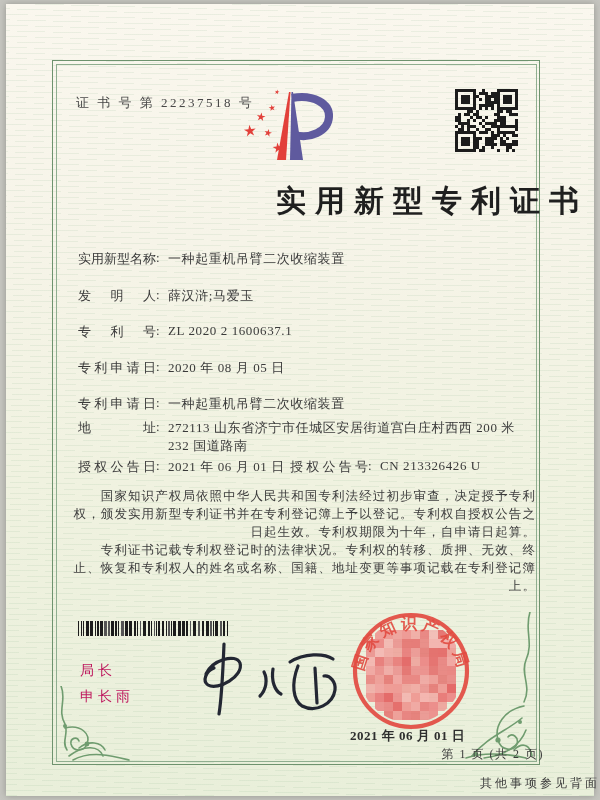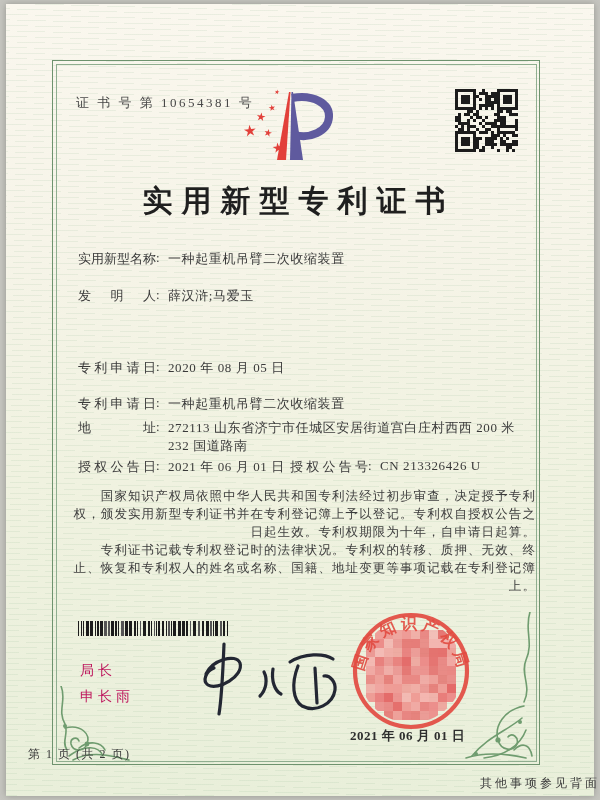--- a/index.html
+++ b/index.html
@@ -8,46 +8,46 @@
   .paper{position:absolute;left:6px;top:4px;right:6px;bottom:4px;
     background:linear-gradient(180deg,#faf7ee 0%,#f6f4e8 30%,#f0f2e0 60%,#e9efda 100%);
     box-shadow:0 0 7px rgba(60,60,55,.35);}
   .paper::after{content:"";position:absolute;inset:0;
     background:repeating-linear-gradient(1.6deg,rgba(130,175,135,.13) 0 0.8px,rgba(0,0,0,0) 0.8px 5.5px);
     pointer-events:none;}
   .frame{position:absolute;left:52px;top:60px;width:486px;height:703px;border:1.6px solid #6e936e;}
   .frame-inner{position:absolute;inset:2.5px;border:1px solid #8fae8f;}
   .abs{position:absolute;}
   .certno{left:76px;top:94px;font-size:13px;letter-spacing:2.5px;color:#474747;}
-  .title{left:0;top:181px;width:588px;text-align:center;font-size:30px;font-weight:600;
+  .title{left:0;top:181px;width:588px;text-align:right;font-size:30px;font-weight:600;
     letter-spacing:9px;padding-left:9px;box-sizing:border-box;color:#1f1f1f;}
   .row{left:78px;font-size:13px;color:#3a3a3a;white-space:nowrap;}
   .lab{display:inline-block;width:78px;text-align:justify;text-align-last:justify;vertical-align:top;}
   .col{display:inline-block;width:12px;text-align:left;vertical-align:top;}
   .val{letter-spacing:.6px;}
   .addr-val{display:inline-block;width:352px;white-space:normal;letter-spacing:.6px;line-height:18px;vertical-align:top;}
   .grant2{position:absolute;left:212px;top:0;white-space:nowrap;}
   .paras{left:72px;top:487px;width:464px;font-size:12.5px;line-height:18px;letter-spacing:1.1px;color:#3d3d3d;}
   .paras p{margin:0;text-indent:2em;text-align:right;}
   .director{left:80px;font-size:14px;letter-spacing:4px;color:#be185d;}
   .seal-date{left:350px;top:727px;font-size:13px;font-weight:bold;letter-spacing:.5px;color:#2e2e2e;}
-  .pageinfo{left:0;top:746px;width:544px;text-align:left;font-size:12px;letter-spacing:1.5px;color:#3a3a3a;margin-left:28px;}
+  .pageinfo{left:0;top:746px;width:544px;text-align:right;font-size:12px;letter-spacing:1.5px;color:#3a3a3a;}
   .backnote{left:0;top:775px;width:600px;text-align:right;font-size:12px;letter-spacing:3px;color:#3c3c3c;}
   svg{display:block;}
 </style>
 </head>
 <body>
 
 <div class="photo">
   <div class="paper"></div>
   <div class="frame">
     <div class="frame-inner"></div>
   </div>
 
-  <div class="abs certno">证 书 号 第 10654381 号</div>
+  <div class="abs certno">证 书 号 第 22237518 号</div>
 
   <svg class="abs" style="left:240px;top:86px" width="100" height="82" viewBox="0 0 100 82">
     <defs>
       <path id="star" d="M0,-10 L2.2,-3.1 9.5,-3.1 3.6,1.2 5.9,8.1 0,3.8 -5.9,8.1 -3.6,1.2 -9.5,-3.1 -2.2,-3.1 Z"></path>
     </defs>
     <path d="M52,12 C74,8 90,18 89,31 C88,46 69,53 55,49" fill="none" stroke-width="8" stroke="#5f5a9e"></path>
     <path d="M49,6 L50.5,6 L46,74 L37,74 Z" fill="#e2403a"></path>
     <path d="M51.5,6 L53,6 L63,74 L50,74 Z" fill="#5f5a9e"></path>
     <g>
       <use href="#star" transform="translate(37,6) scale(0.25) rotate(12)" fill="#e2403a"></use>
@@ -313,20 +313,23 @@
     </svg>
 
   <div class="abs title">实用新型专利证书</div>
 
   <div class="abs row" style="top:250px">
     <span class="lab">实用新型名称</span><span class="col">:</span><span class="val">一种起重机吊臂二次收缩装置</span>
   </div>
   <div class="abs row" style="top:287px">
     <span class="lab">发明人</span><span class="col">:</span><span class="val">薛汉浒;马爱玉</span>
   </div>
+  <div class="abs row" style="top:323px">
+    <span class="lab">专利号</span><span class="col">:</span><span class="val">ZL 2020 2 1600637.1</span>
+  </div>
   <div class="abs row" style="top:359px">
     <span class="lab">专利申请日</span><span class="col">:</span><span class="val">2020 年 08 月 05 日</span>
   </div>
   <div class="abs row" style="top:395px">
     <span class="lab">专利申请日</span><span class="col">:</span><span class="val">一种起重机吊臂二次收缩装置</span>
   </div>
   <div class="abs row" style="top:419px">
     <span class="lab">地址</span><span class="col">:</span><span class="addr-val"><span>272113 山东省济宁市任城区安居街道宫白庄村西西 200 米</span><br><span>232 国道路南</span></span>
   </div>
   <div class="abs row" style="top:458px">

